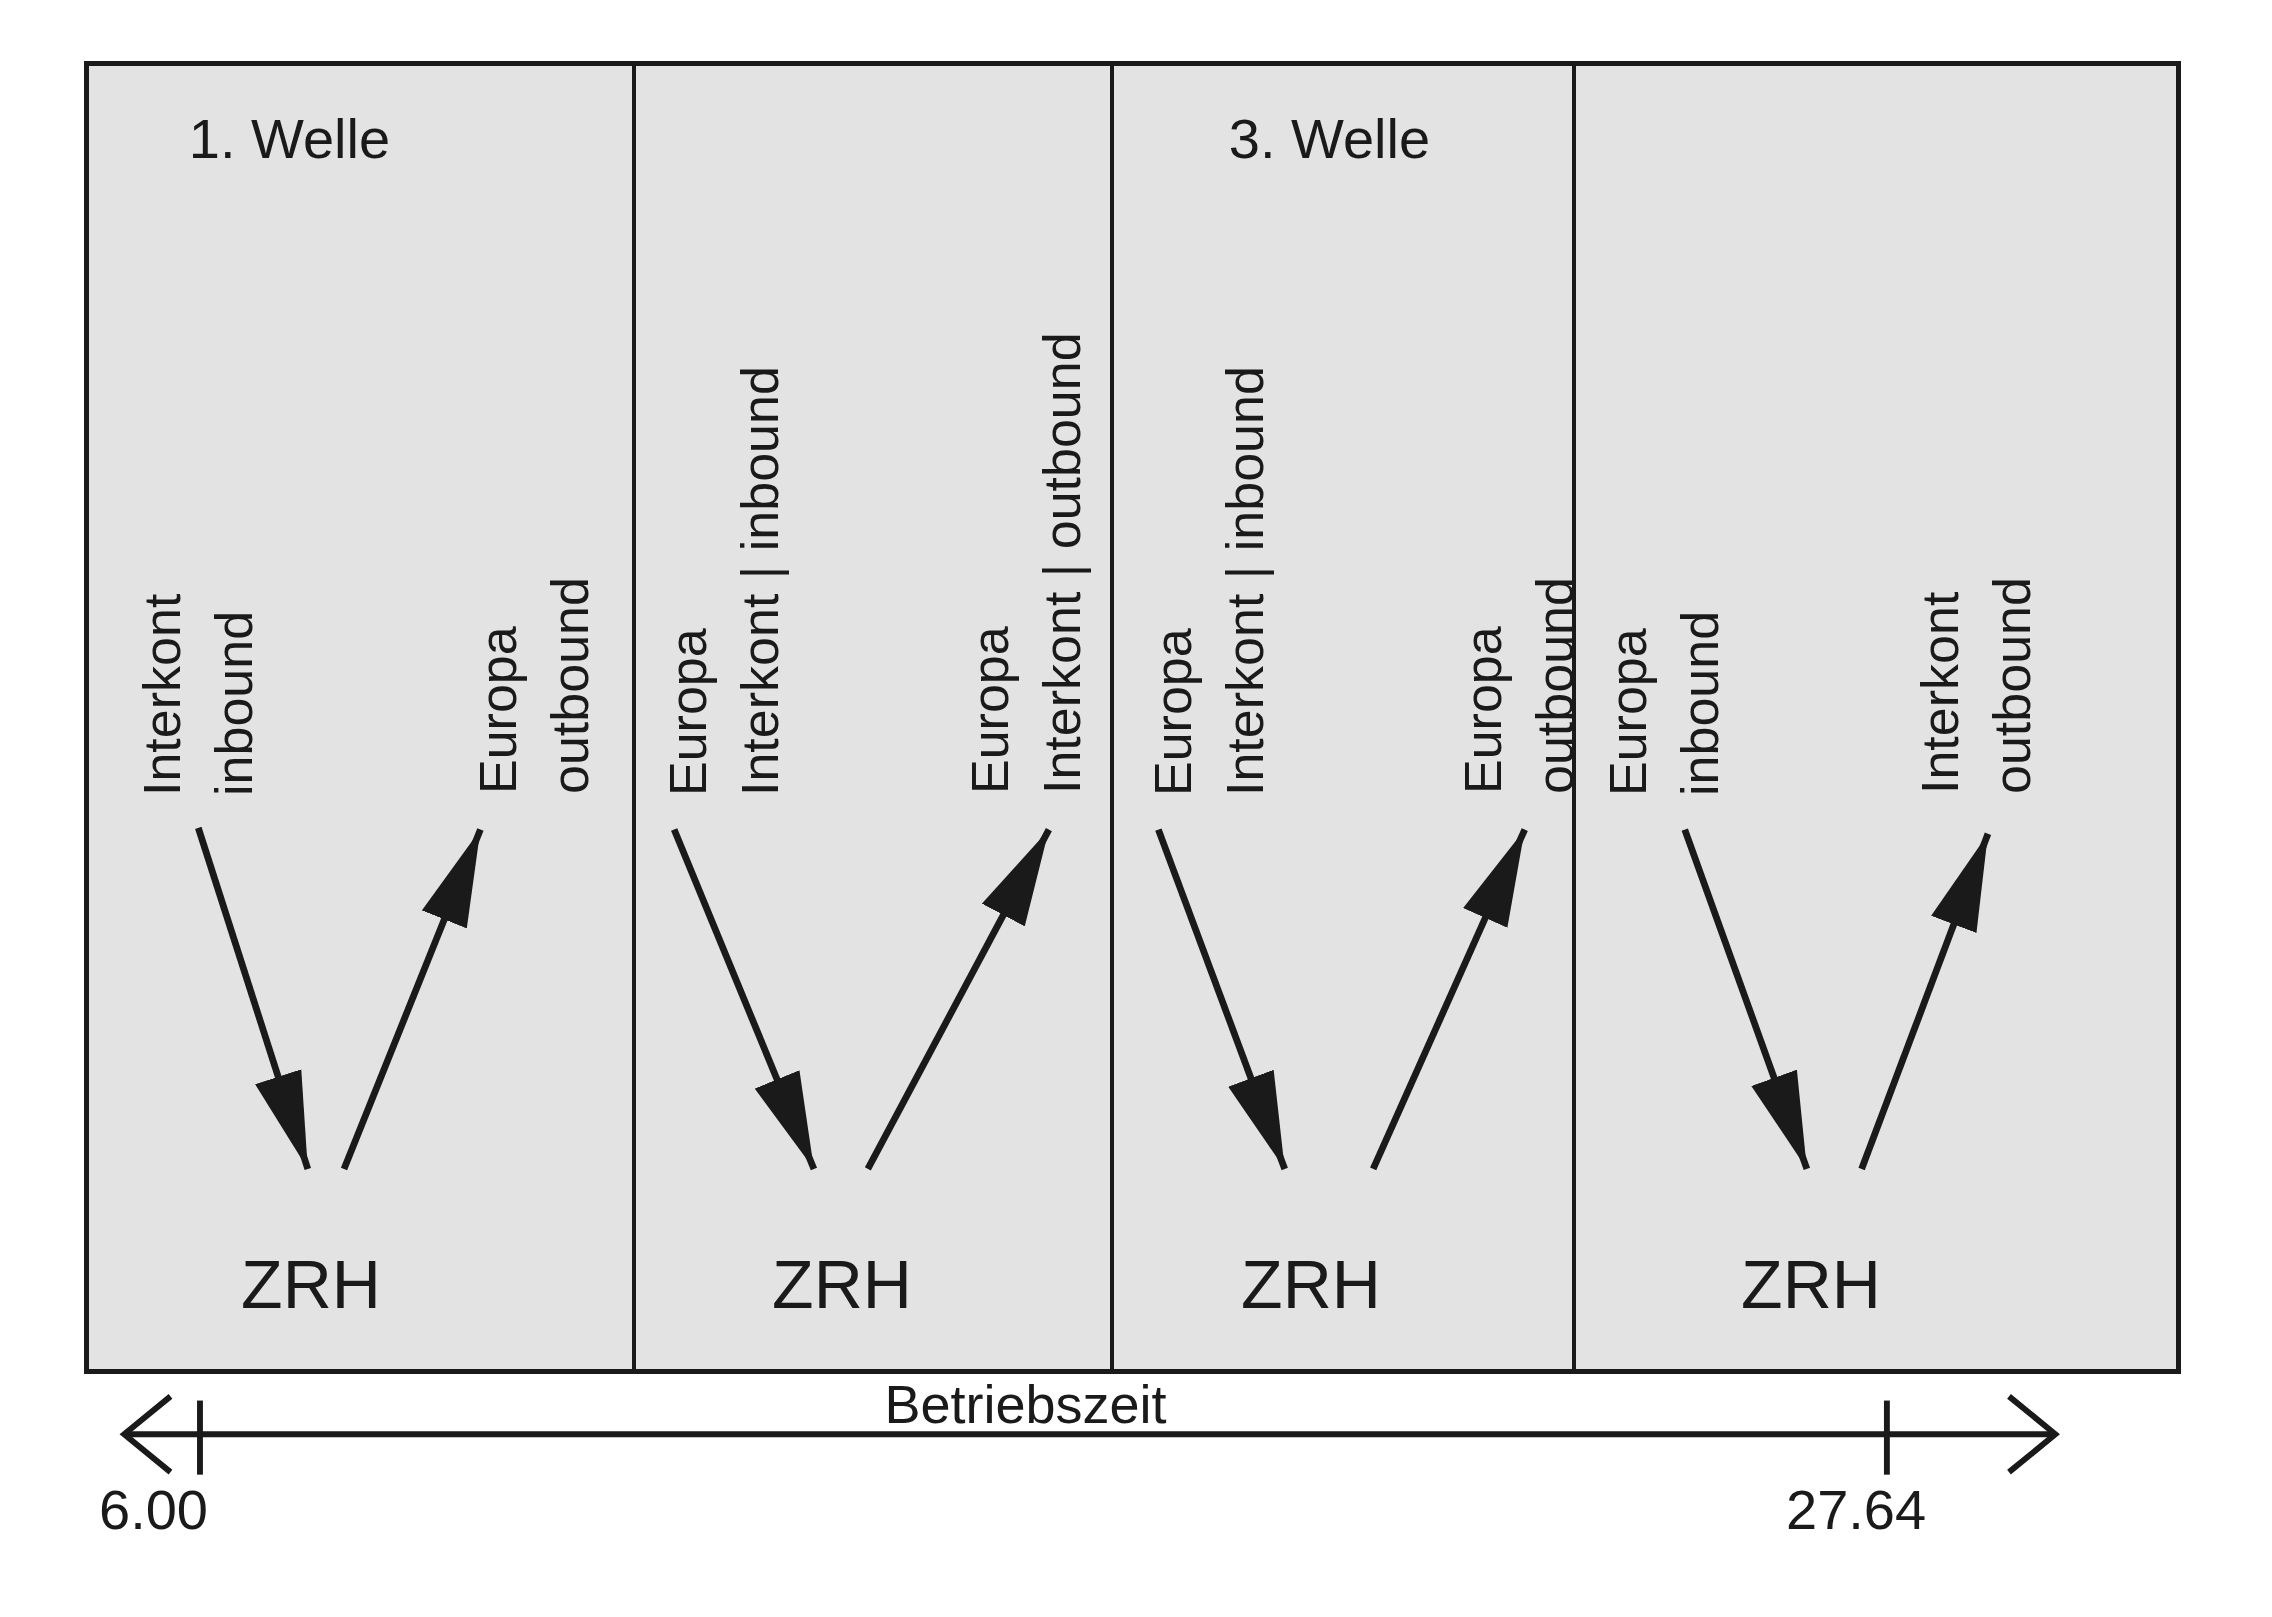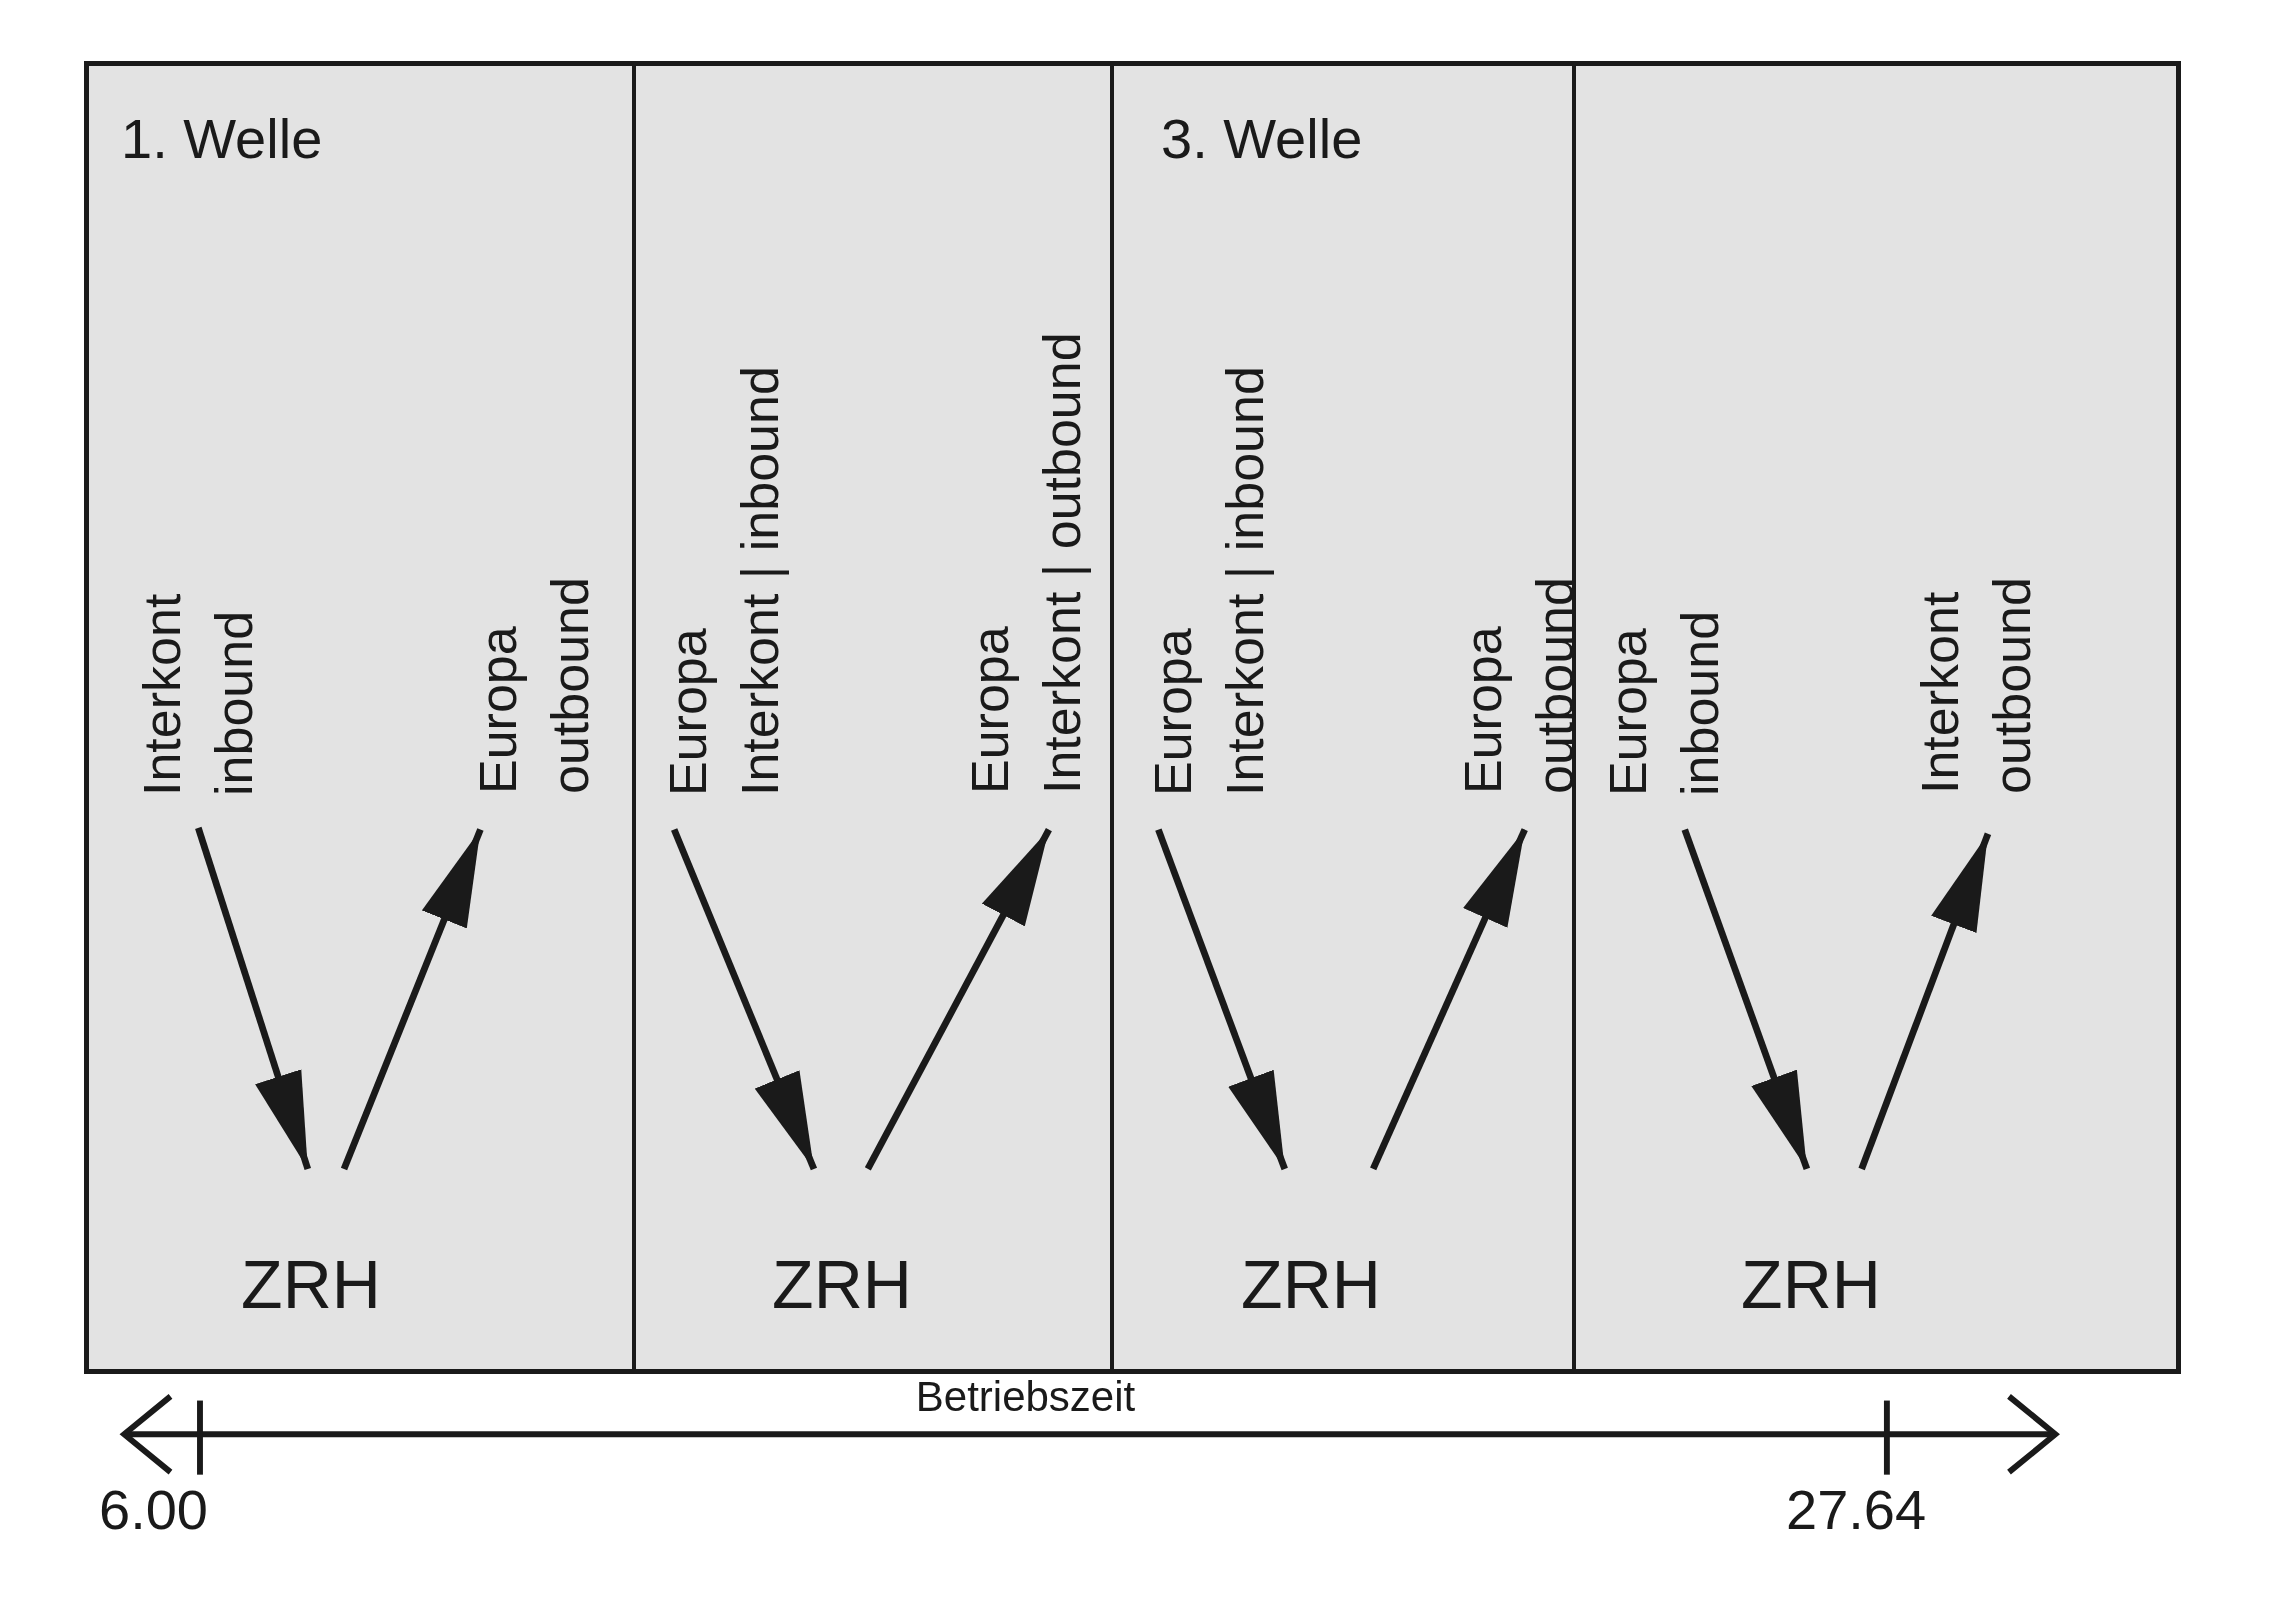--- a/index.html
+++ b/index.html
@@ -22,42 +22,42 @@
     box-sizing:border-box;
     background:var(--panel-fill);
     border:5px solid var(--ink);
   }
   .divider{
     position:absolute;top:61px;height:1313px;width:4.2px;
     background:var(--ink);
   }
   .panel-title{
     position:absolute;top:108px;width:337px;
-    text-align:left;font-size:56px;line-height:1.1;
+    text-align:center;font-size:56px;line-height:1.1;
     white-space:nowrap;
   }
   .vlabel{
     position:absolute;
     transform:rotate(-90deg);
     transform-origin:top left;
     white-space:nowrap;
     font-size:52px;
     line-height:72px;
   }
   .hub-label{
     position:absolute;top:1245px;width:168px;
     text-align:center;font-size:68px;white-space:nowrap;
   }
   .time-label{
     position:absolute;top:1477px;width:202px;
     text-align:left;font-size:56px;white-space:nowrap;
   }
   .timeline-caption{
     position:absolute;top:1373px;left:857px;width:337px;
-    text-align:center;font-size:42px;white-space:nowrap;
+    text-align:center;font-size:54px;white-space:nowrap;
   }
   svg.overlay{
     position:absolute;left:0;top:0;width:2273px;height:1617px;
     pointer-events:none;
   }
   svg .stroke{stroke:var(--ink);}
 </style>
 </head>
 <body>
 

